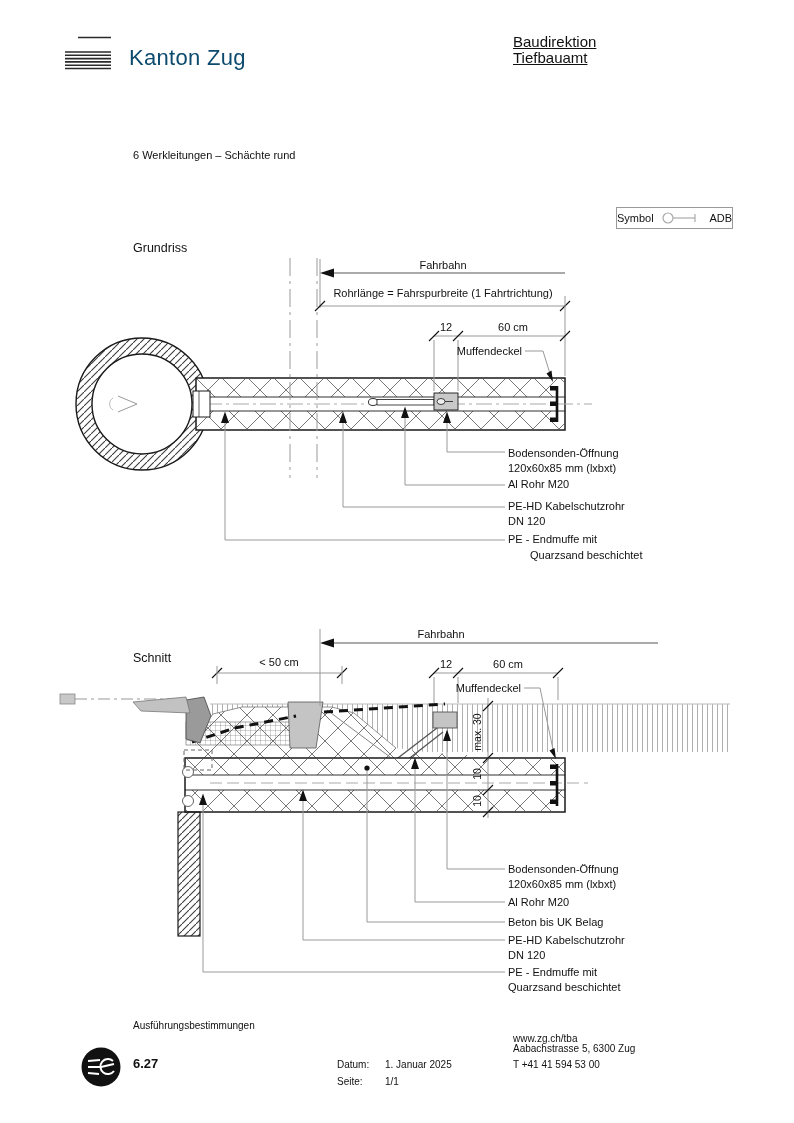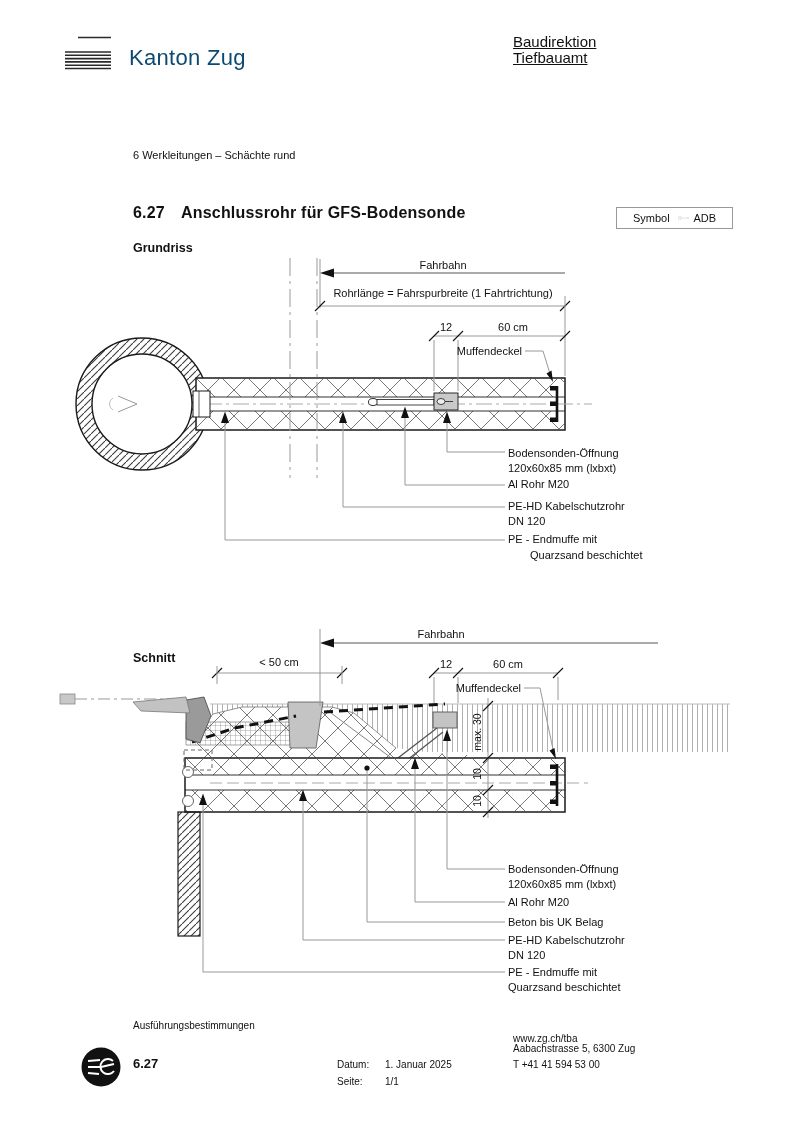--- a/index.html
+++ b/index.html
@@ -4,23 +4,23 @@
 <style>
   html,body{margin:0;padding:0;background:#fff;}
   .page{position:relative;width:794px;height:1123px;background:#ffffff;overflow:hidden;
         font-family:"Liberation Sans",sans-serif;color:#111;}
   .abs{position:absolute;}
   .brand{font-size:22px;letter-spacing:.3px;color:#0c4a6e;}
   .orgblock{font-size:15px;line-height:16px;color:#111;text-decoration:underline;}
   .chapter{font-size:11px;color:#111;}
   .doctitle{font-size:16px;font-weight:bold;letter-spacing:.2px;}
   .doctitle .num{margin-right:16px;}
-  .secheading{font-size:12.5px;font-weight:bold;}
+  .secheading{font-size:12.5px;font-weight:normal;}
   .symbolbox{left:616px;top:207px;width:117px;height:22px;border:1px solid #999;
-             display:flex;align-items:center;padding:0 16px;box-sizing:border-box;font-size:11px;}
+             display:flex;align-items:center;padding:0 0;box-sizing:border-box;font-size:11px;}
   .symbolbox .glyph{margin:0 4px 0 8px;display:block;}
   .symbolbox .val{margin-left:auto;}
   .ft-num{font-size:13px;font-weight:bold;}
   .ft-txt{font-size:10px;}
   svg text{font-family:"Liberation Sans",sans-serif;fill:#111;}
 </style>
 </head>
 <body>
 
 <div class="page">
@@ -257,23 +257,20 @@
 
   <div class="abs brand" style="left:129px;top:45px">Kanton Zug</div>
 
   <div class="abs orgblock" style="left:513px;top:34px">
     <div>Baudirektion</div>
     <div>Tiefbauamt</div>
   </div>
 
   <div class="abs chapter" style="left:133px;top:149px">6 Werkleitungen – Schächte rund</div>
 
-  <div class="abs doctitle" style="left:133px;top:204px">
-    <span class="num">6.27</span><span>Anschlussrohr für GFS-Bodensonde</span>
-  </div>
 
   <div class="abs symbolbox">
     <span>Symbol</span>
     <svg class="glyph" width="38" height="12" viewBox="0 0 38 12">
       <circle cx="6" cy="6" r="5" fill="#fff" stroke="#aaa" stroke-width="1.2"></circle>
       <line x1="11" y1="6" x2="33" y2="6" stroke="#aaa" stroke-width="1.2"></line>
       <line x1="33" y1="2" x2="33" y2="10" stroke="#aaa" stroke-width="1.2"></line>
     </svg>
     <span class="val">ADB</span>
   </div>

